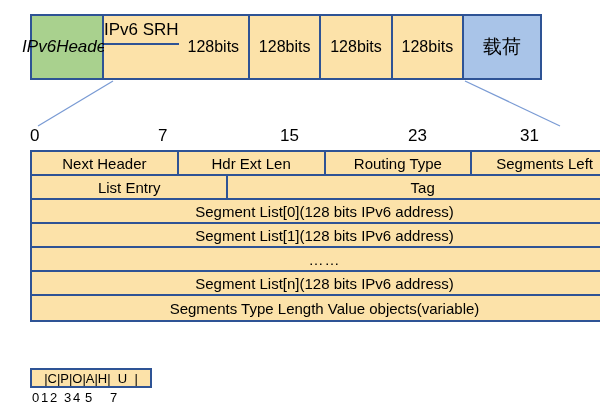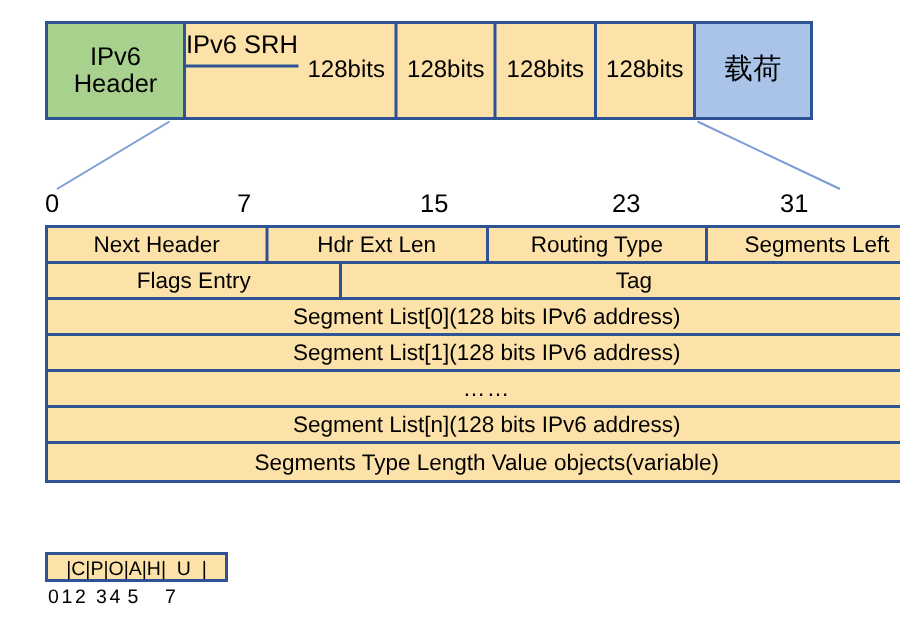--- a/index.html
+++ b/index.html
@@ -22,24 +22,25 @@
     box-sizing:border-box;
   }
   .pkt-cell{
     box-sizing:border-box;
     display:flex;align-items:center;justify-content:center;
     font-size:17px;
     line-height:1.05;
     text-align:center;
   }
   #ipv6-header-cell{
-    width:92px;
+    width:72px;
     background:#A9D18E;
     border-right:2px solid #2E5395;
-    flex-direction:column;
+    flex-direction:row;
+    font-style:italic;
   }
   #srh-group{
     flex:1 1 auto;
     display:flex;flex-direction:row;
     background:#FCE2A9;
     border-right:2px solid #2E5395;
     box-sizing:border-box;
   }
   #srh-title{
     height:29px;
@@ -180,21 +181,21 @@
 <div id="srh-detail">
 
   <div class="det-row">
     <div class="det-cell w1">Next Header</div>
     <div class="det-cell w1">Hdr Ext Len</div>
     <div class="det-cell w1">Routing Type</div>
     <div class="det-cell w1">Segments Left</div>
   </div>
 
   <div class="det-row">
-    <div class="det-cell w1">Flags Entry</div>
+    <div class="det-cell w1">List Entry</div>
     <div class="det-cell w2">Tag</div>
   </div>
 
   <div class="det-row">
     <div class="det-cell full">Segment List[0](128 bits IPv6 address)</div>
   </div>
 
   <div class="det-row">
     <div class="det-cell full">Segment List[1](128 bits IPv6 address)</div>
   </div>

